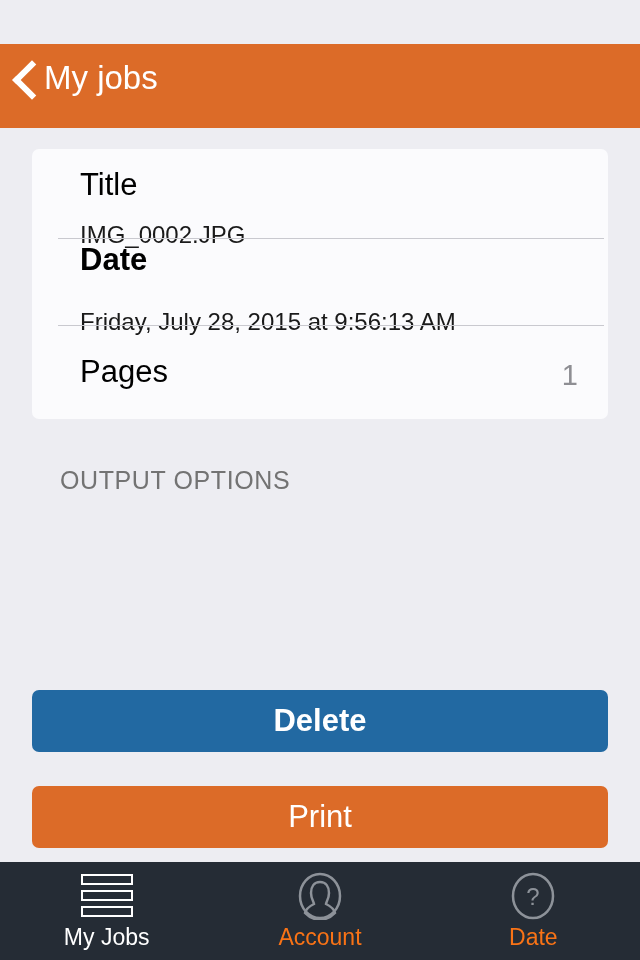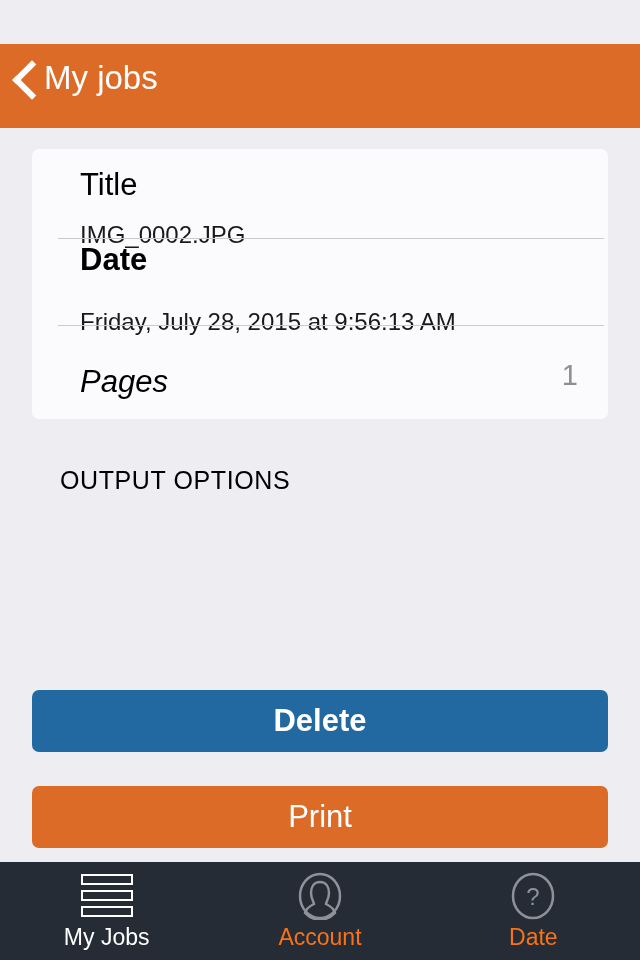--- a/index.html
+++ b/index.html
@@ -91,27 +91,27 @@
     cursor:pointer;
   }
 
   
   .row-title-label { top:18px; }
   .row-title-sub   { top:58px; }
   .sep-1 { top:89px; }
   .row-date-label  { top:93px;font-weight:bold; }
   .row-date-sub    { top:145px; }
   .sep-2 { top:176px; }
-  .row-pages-label { top:215px;font-style:italic; }
+  .row-pages-label { top:205px; }
   .row-pages-value { top:210px; }
 
   
   .section-hdr {
     position:absolute; left:60px; top:466px;
-    font-size:25px; color:#000000; letter-spacing:.6px;
+    font-size:25px; color:#737373; letter-spacing:.6px;
   }
 
   
   .row-copies-label { top:27px; }
   .row-copies-value { top:32px; right:168px; }
   .sep-3 { top:90px; }
   .row-duplex-label { top:113px; }
   .row-duplex-value { top:113px; }
 
   

